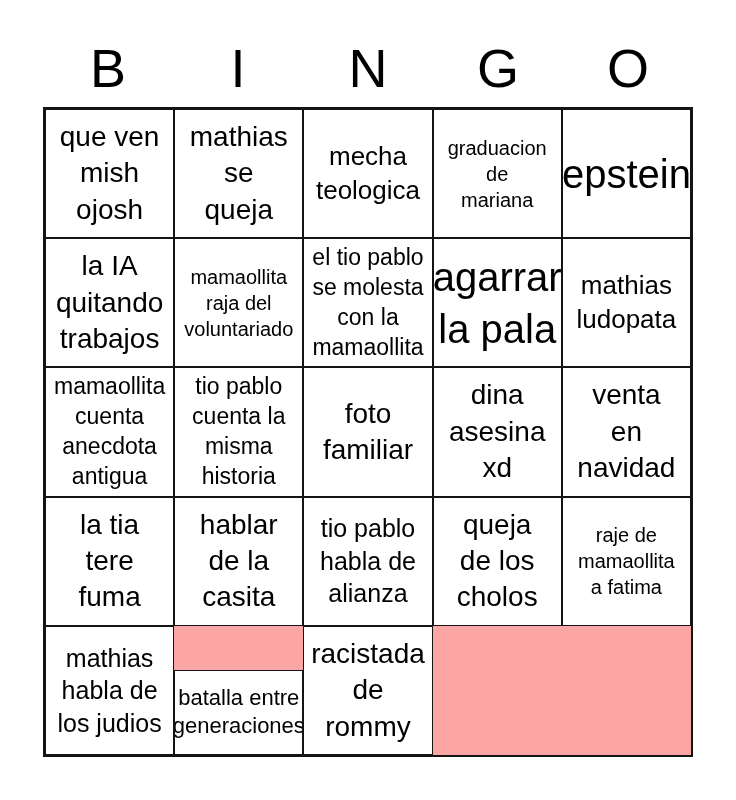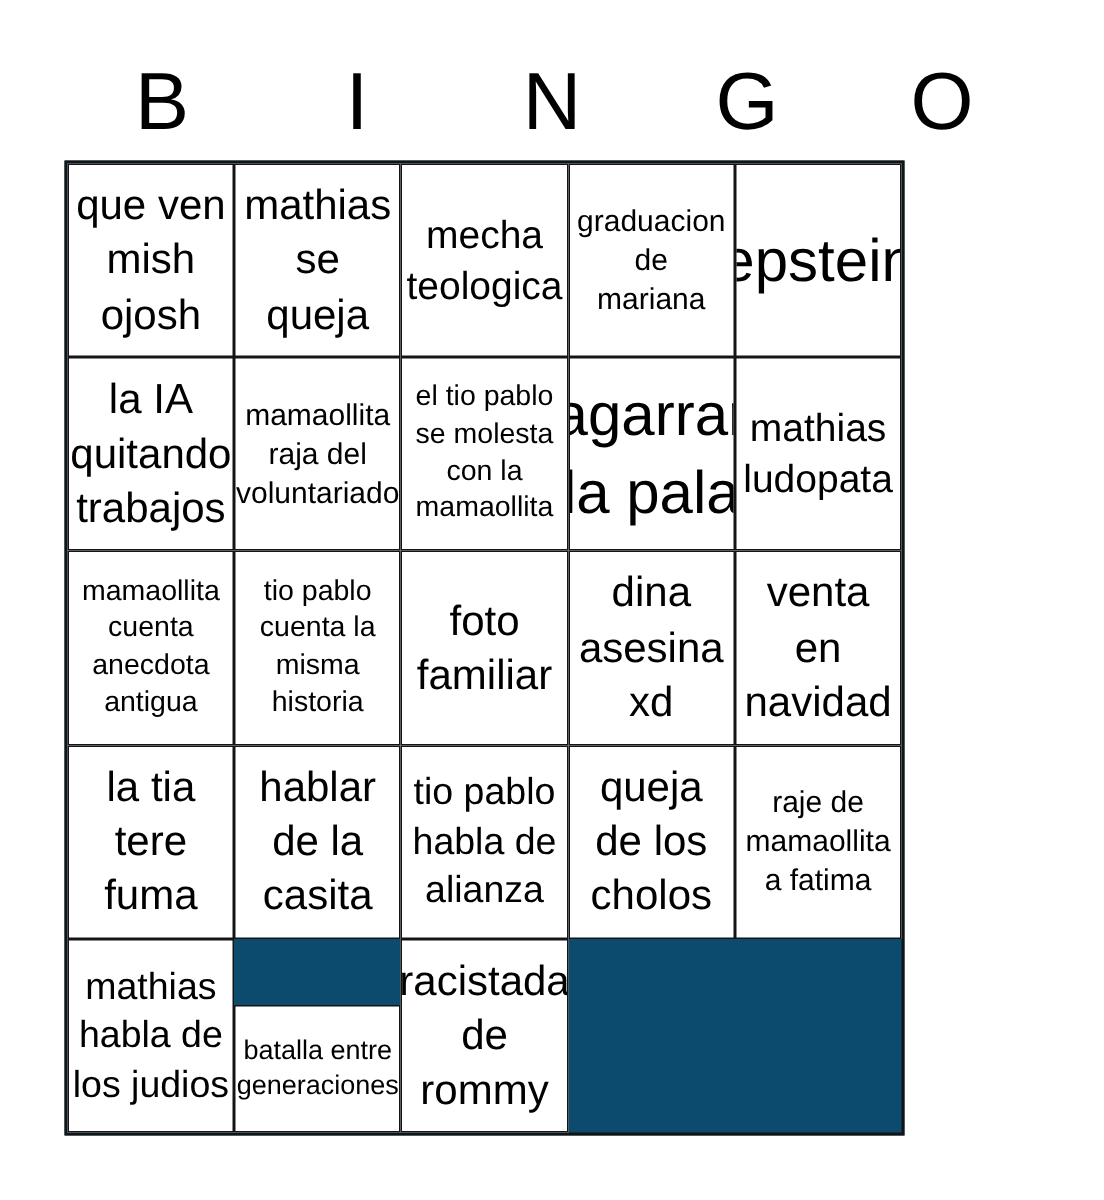--- a/index.html
+++ b/index.html
@@ -28,50 +28,50 @@
     text-align: center;
     font-size: 54px;
     line-height: 1;
     font-weight: 400;
     color: #000000;
   }
   .bingo-grid {
     position: absolute;
     left: 43px;
     top: 107px;
-    width: 560px;
+    width: 650px;
     height: 650px;
     display: grid;
     grid-template-columns: repeat(5, 1fr);
     grid-template-rows: repeat(5, 1fr);
     border: 2px solid #141414;
     box-sizing: border-box;
-    background: #0c4a6e;
+    background: #fca5a5;
   }
   .cell {
     border: 1px solid #141414;
     box-sizing: border-box;
     display: flex;
     align-items: center;
     justify-content: center;
     text-align: center;
     white-space: pre-line;
     line-height: 1.3;
     padding: 2px;
     overflow: hidden;
     background: #ffffff;
     color: #000000;
   }
   .fs30 { font-size: 40px; }
   .fs28 { font-size: 28px; }
   .fs26 { font-size: 26px; }
   .fs25 { font-size: 25px; }
-  .fs21 { font-size: 19px; }
+  .fs21 { font-size: 23px; }
   .fs20 { font-size: 20px; text-align: center; }
-  .fs18 { font-size: 18px; margin-top: 44px; }
+  .fs18 { font-size: 22px; margin-top: 44px; }
 </style>
 </head>
 <body>
 
 <div class="page">
 
   <div class="title-row">
     <div class="title-letter">B</div>
     <div class="title-letter">I</div>
     <div class="title-letter">N</div>

